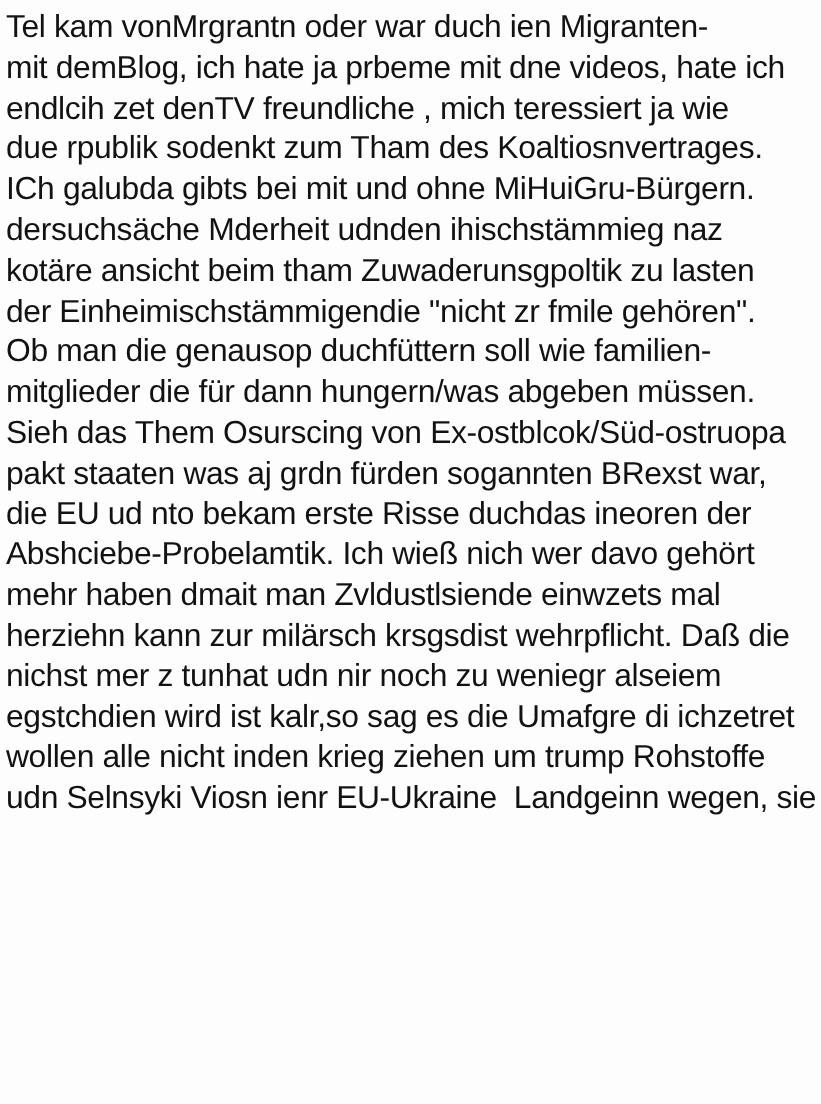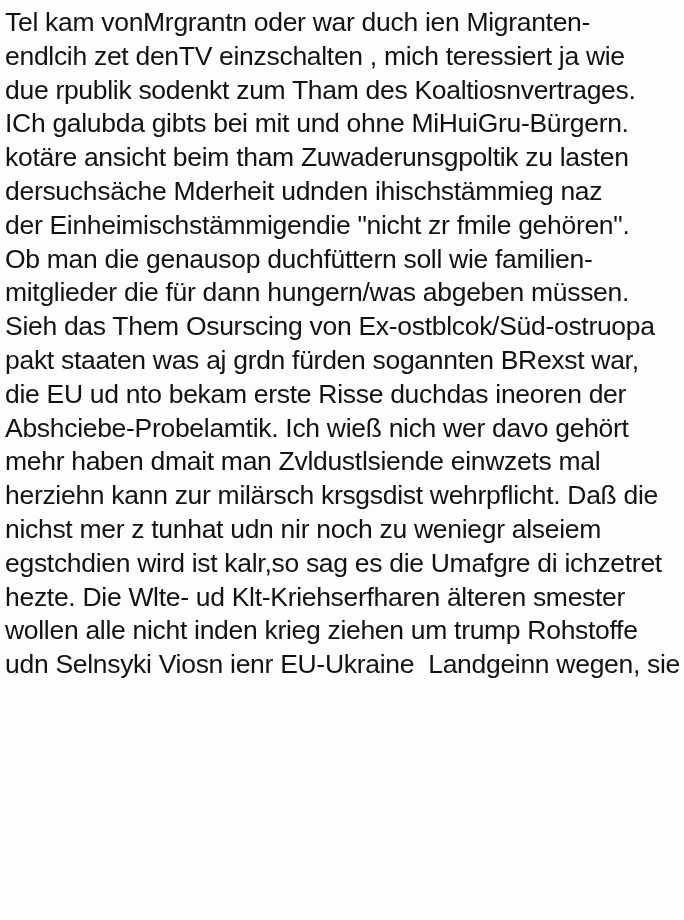--- a/index.html
+++ b/index.html
@@ -26,32 +26,32 @@
     white-space: pre;
     letter-spacing: -0.3px;
     font-weight: 400;
   }
 </style>
 </head>
 <body>
 
 <div class="page">
   <div class="text-line">Tel kam vonMrgrantn oder war duch ien Migranten-</div>
-  <div class="text-line">endlcih zet denTV einzschalten , mich teressiert ja wie</div>
+  <div class="text-line">mit demBlog, ich hate ja prbeme mit dne videos, hate ich</div>
+  <div class="text-line">endlcih zet denTV freundliche , mich teressiert ja wie</div>
   <div class="text-line">due rpublik sodenkt zum Tham des Koaltiosnvertrages.</div>
   <div class="text-line">ICh galubda gibts bei mit und ohne MiHuiGru-Bürgern.</div>
+  <div class="text-line">dersuchsäche Mderheit udnden ihischstämmieg naz</div>
   <div class="text-line">kotäre ansicht beim tham Zuwaderunsgpoltik zu lasten</div>
-  <div class="text-line">dersuchsäche Mderheit udnden ihischstämmieg naz</div>
   <div class="text-line">der Einheimischstämmigendie "nicht zr fmile gehören".</div>
   <div class="text-line">Ob man die genausop duchfüttern soll wie familien-</div>
   <div class="text-line">mitglieder die für dann hungern/was abgeben müssen.</div>
   <div class="text-line">Sieh das Them Osurscing von Ex-ostblcok/Süd-ostruopa</div>
   <div class="text-line">pakt staaten was aj grdn fürden sogannten BRexst war,</div>
   <div class="text-line">die EU ud nto bekam erste Risse duchdas ineoren der</div>
   <div class="text-line">Abshciebe-Probelamtik. Ich wieß nich wer davo gehört</div>
   <div class="text-line">mehr haben dmait man Zvldustlsiende einwzets mal</div>
   <div class="text-line">herziehn kann zur milärsch krsgsdist wehrpflicht. Daß die</div>
   <div class="text-line">nichst mer z tunhat udn nir noch zu weniegr alseiem</div>
   <div class="text-line">egstchdien wird ist kalr,so sag es die Umafgre di ichzetret</div>
-  <div class="text-line">hezte. Die Wlte- ud Klt-Kriehserfharen älteren smester</div>
   <div class="text-line">wollen alle nicht inden krieg ziehen um trump Rohstoffe</div>
   <div class="text-line">udn Selnsyki Viosn ienr EU-Ukraine  Landgeinn wegen, sie</div>
 </div>
 
 </body></html>

